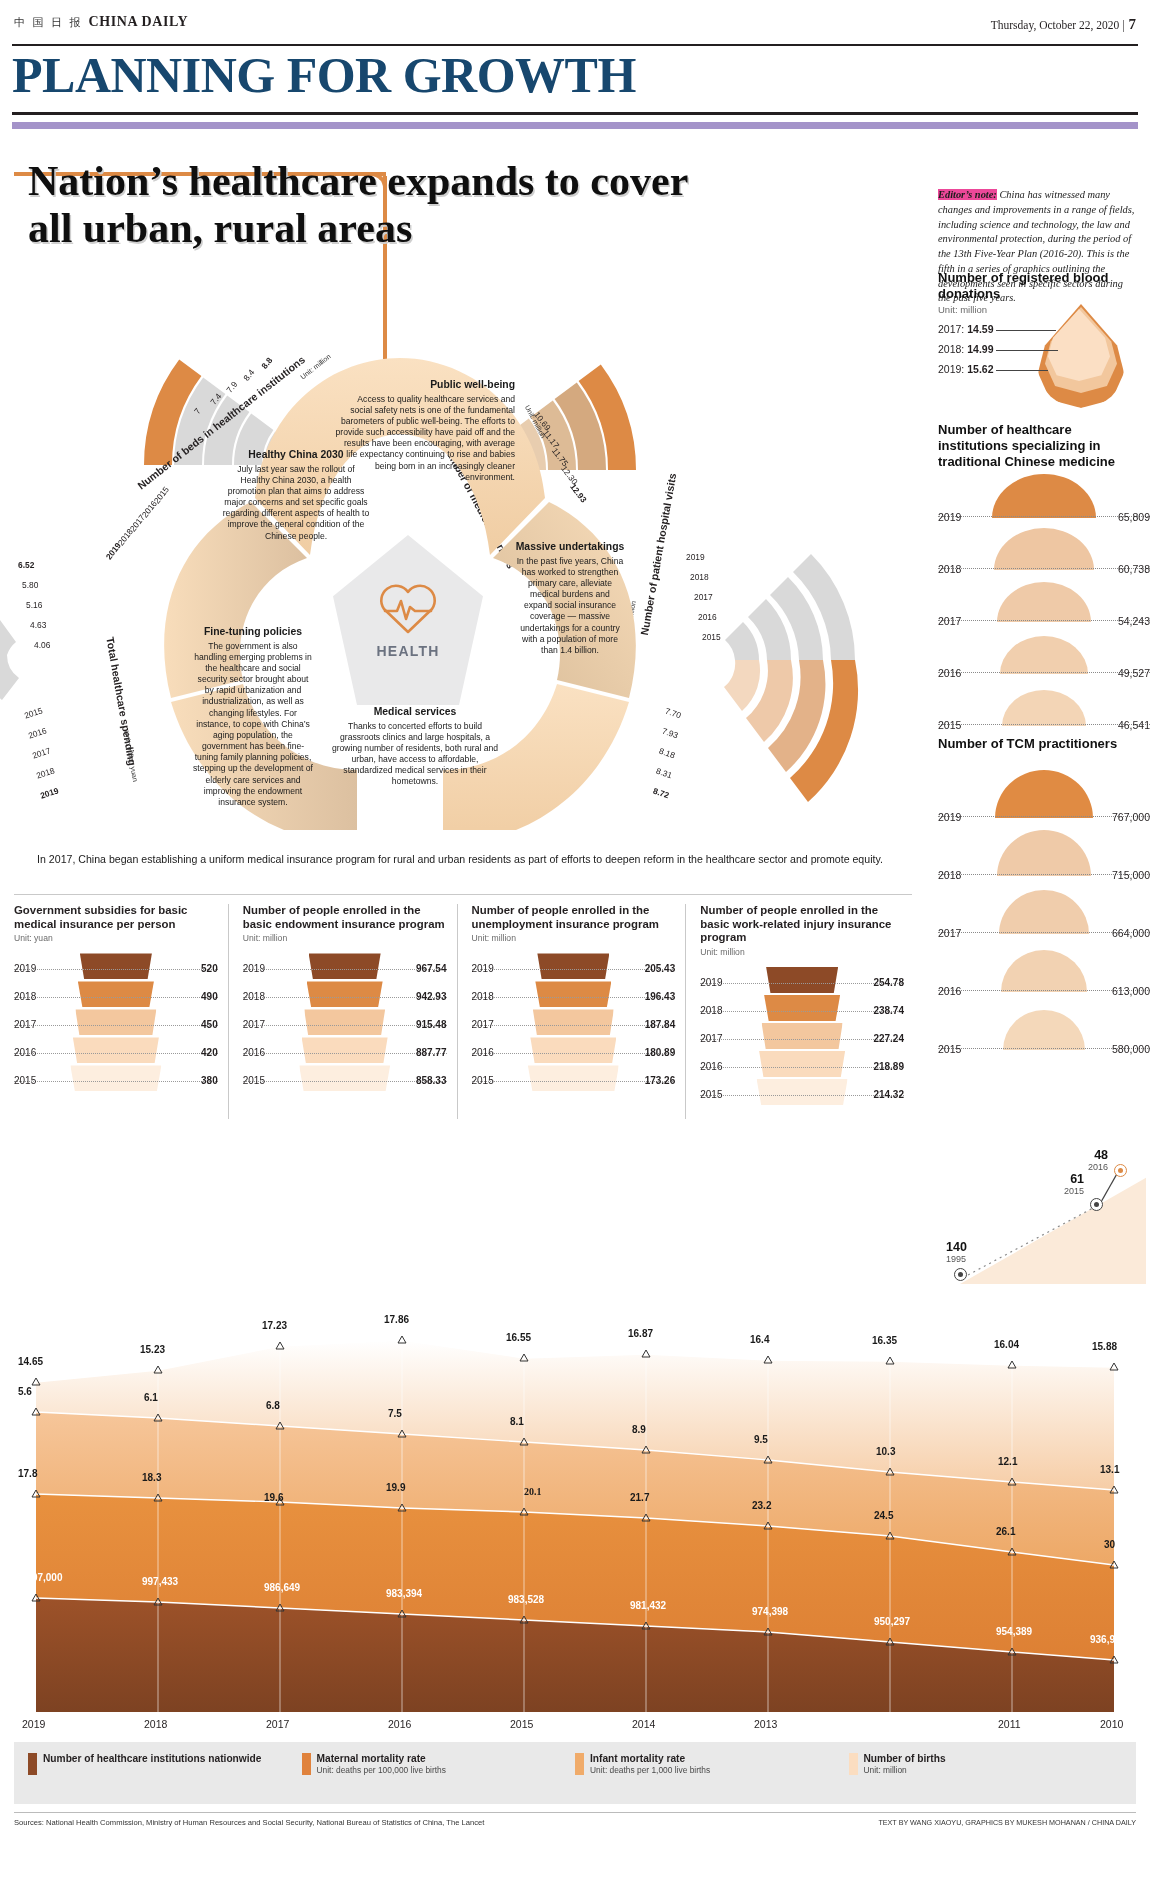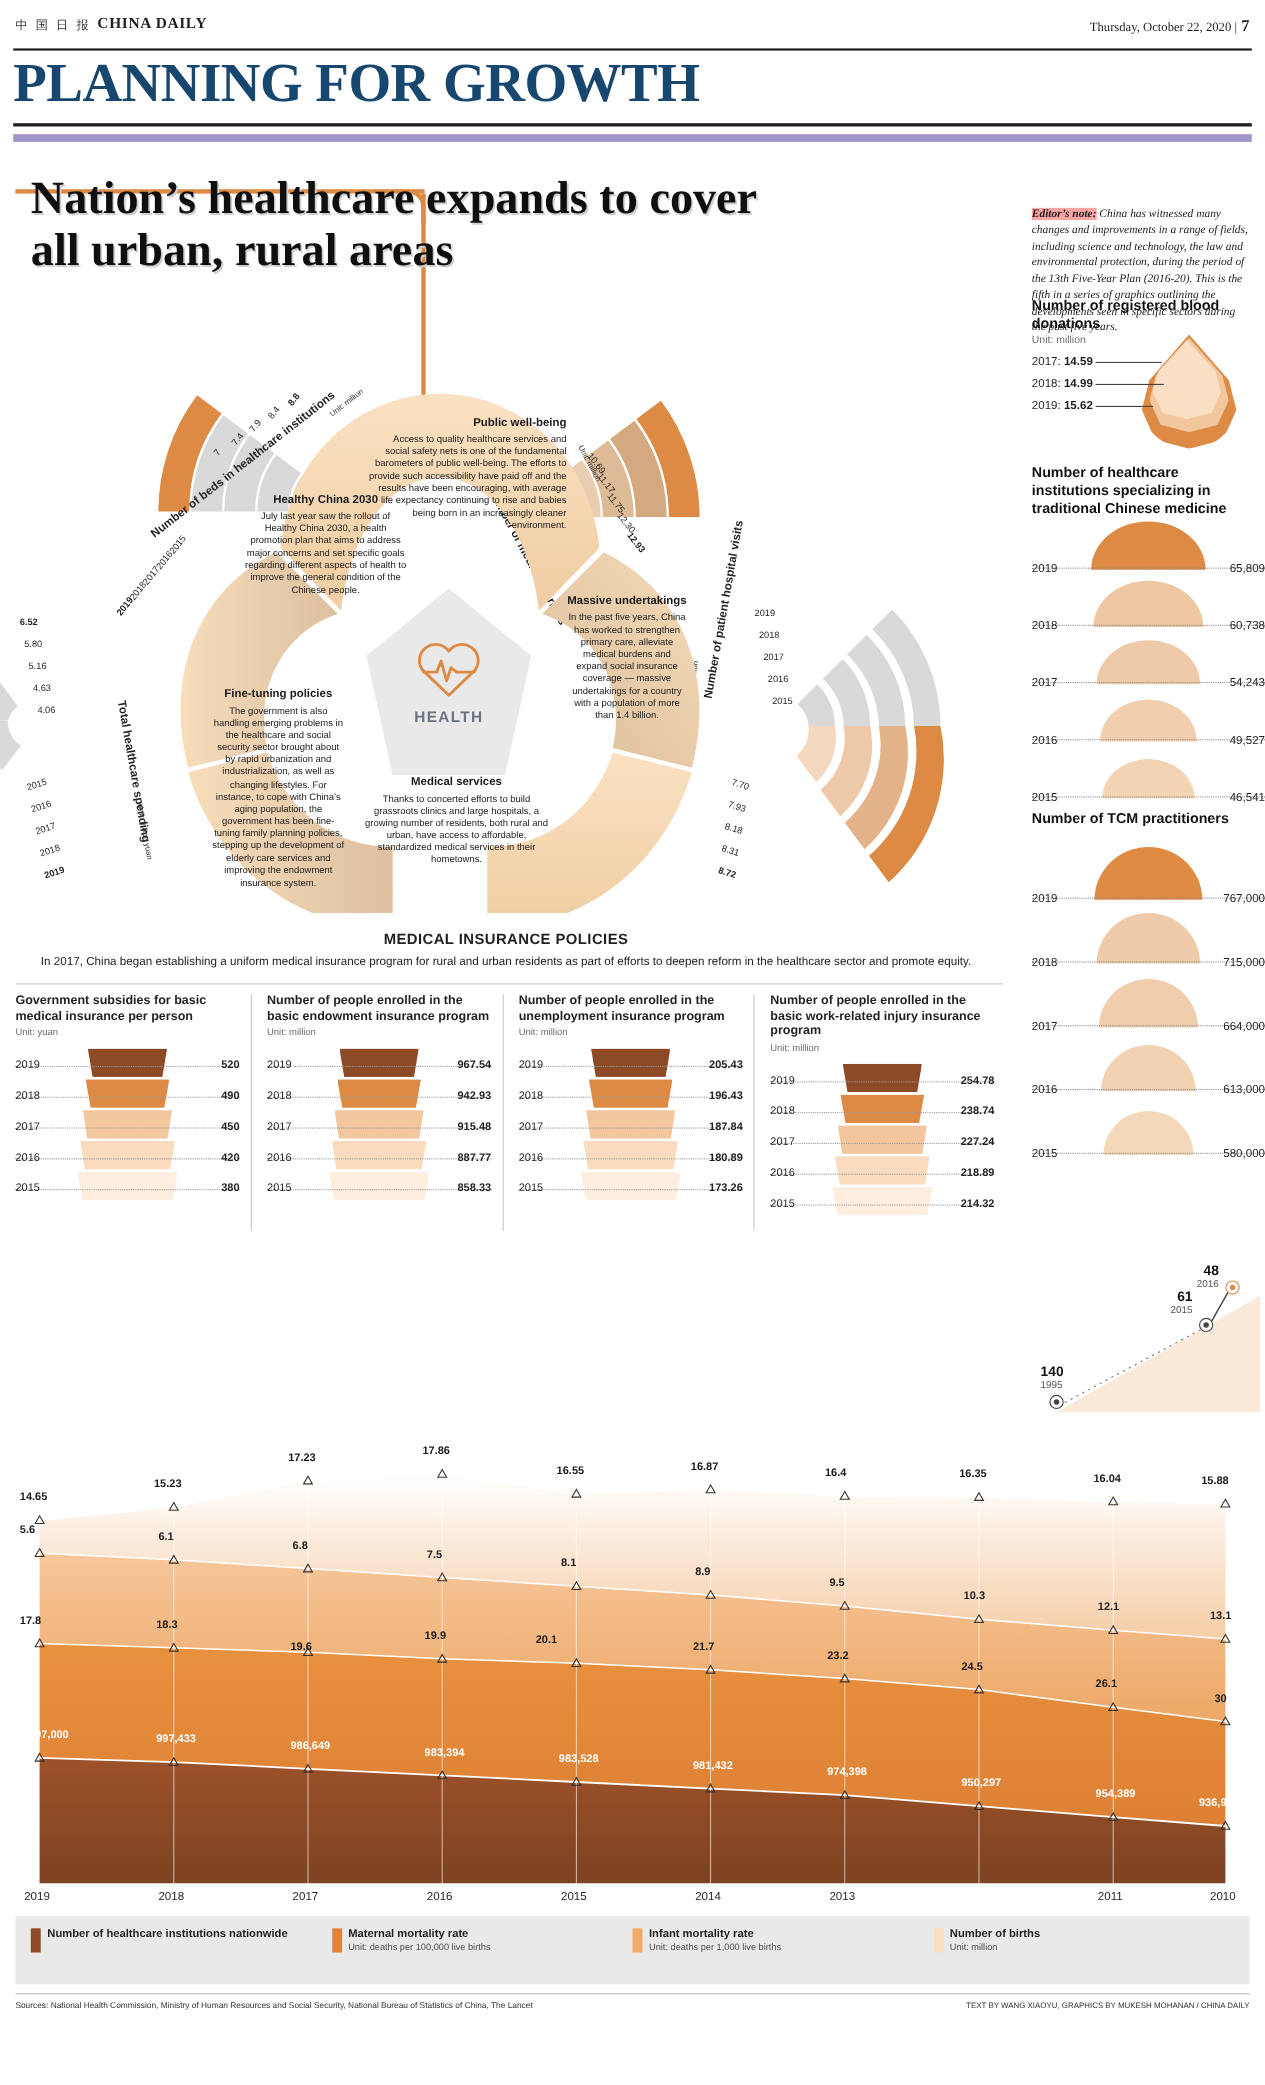--- a/index.html
+++ b/index.html
@@ -41,21 +41,21 @@
   .connector-corner { position:absolute; left:355px; top:172px; width:32px; height:32px;
                  border-top:4px solid #dd8a45; border-right:4px solid #dd8a45;
                  border-top-right-radius:16px; background:transparent; }
 
   
   .editors-note {
     position:absolute; left:938px; top:188px; width:200px;
     font-family:"Liberation Serif", serif; font-style:italic;
     font-size:10.4px; line-height:1.42; color:#1b1b1b;
   }
-  .editors-note b { font-weight:bold; background:#fca5a5; }
+  .editors-note b { font-weight:bold; background:#ec4899; }
 
   
   .rc-title { position:absolute; font-weight:bold; font-size:13px; line-height:1.22; color:#111; }
   .rc-unit { font-weight:normal; font-size:9.5px; color:#6b6b6b; display:block; margin-top:2px;}
 
   .blood-wrap { position:absolute; left:938px; top:300px; width:210px; height:110px; }
   .drop {
     position:absolute; left:100px; top:4px; width:86px; height:104px;
     background:#dd8a45;
     border-radius:50% 50% 50% 50% / 62% 62% 38% 38%;
@@ -454,21 +454,20 @@
     <div class="hex-core">
       <svg width="62" height="56" viewBox="0 0 62 56">
         <path d="M31 51 L7 28 A13 13 0 0 1 31 11 A13 13 0 0 1 55 28 Z" fill="none" stroke="#dd8a45" stroke-width="2.6" stroke-linejoin="round"></path>
         <polyline points="8,30 20,30 24,20 29,38 33,26 38,30 54,30" fill="none" stroke="#dd8a45" stroke-width="2.6" stroke-linejoin="round" stroke-linecap="round"></polyline>
       </svg>
       <span class="hex-label">HEALTH</span>
     </div>
   </div>
 
   <div class="mi-head">
-    <div class="mi-title">MEDICAL INSURANCE POLICIES</div>
     <div class="mi-sub">In 2017, China began establishing a uniform medical insurance program for rural and urban residents as part of efforts to deepen reform in the healthcare sector and promote equity.</div>
   </div>
   <div class="mi-rule"></div>
 
   <div class="funnels">
 
     <div class="funnel-col">
       <div class="f-title">Government subsidies for basic medical insurance per person</div>
       <div class="f-unit">Unit: yuan</div>
       <div class="f-chart">
@@ -690,21 +689,21 @@
     <div class="ac-lab" style="left:618px;top:94px;">8.9</div>
     <div class="ac-lab" style="left:740px;top:104px;">9.5</div>
     <div class="ac-lab" style="left:862px;top:116px;">10.3</div>
     <div class="ac-lab" style="left:984px;top:126px;">12.1</div>
     <div class="ac-lab" style="left:1086px;top:134px;">13.1</div>
 
     <div class="ac-lab" style="left:4px;  top:138px;">17.8</div>
     <div class="ac-lab" style="left:128px;top:142px;">18.3</div>
     <div class="ac-lab" style="left:250px;top:146px;margin-top:16px;">19.6</div>
     <div class="ac-lab" style="left:372px;top:152px;">19.9</div>
-    <div class="ac-lab" style="left:473px;top:156px;">20.1</div>
+    <div class="ac-lab" style="left:510px;top:156px;font-family:Liberation Serif, serif;">20.1</div>
     <div class="ac-lab" style="left:616px;top:162px;">21.7</div>
     <div class="ac-lab" style="left:738px;top:170px;">23.2</div>
     <div class="ac-lab" style="left:860px;top:180px;">24.5</div>
     <div class="ac-lab" style="left:982px;top:196px;">26.1</div>
     <div class="ac-lab" style="left:1090px;top:209px;">30</div>
 
     <div class="ac-lab white" style="left:4px;  top:242px;">1,007,000</div>
     <div class="ac-lab white" style="left:128px;top:246px;">997,433</div>
     <div class="ac-lab white" style="left:250px;top:252px;">986,649</div>
     <div class="ac-lab white" style="left:372px;top:258px;">983,394</div>

